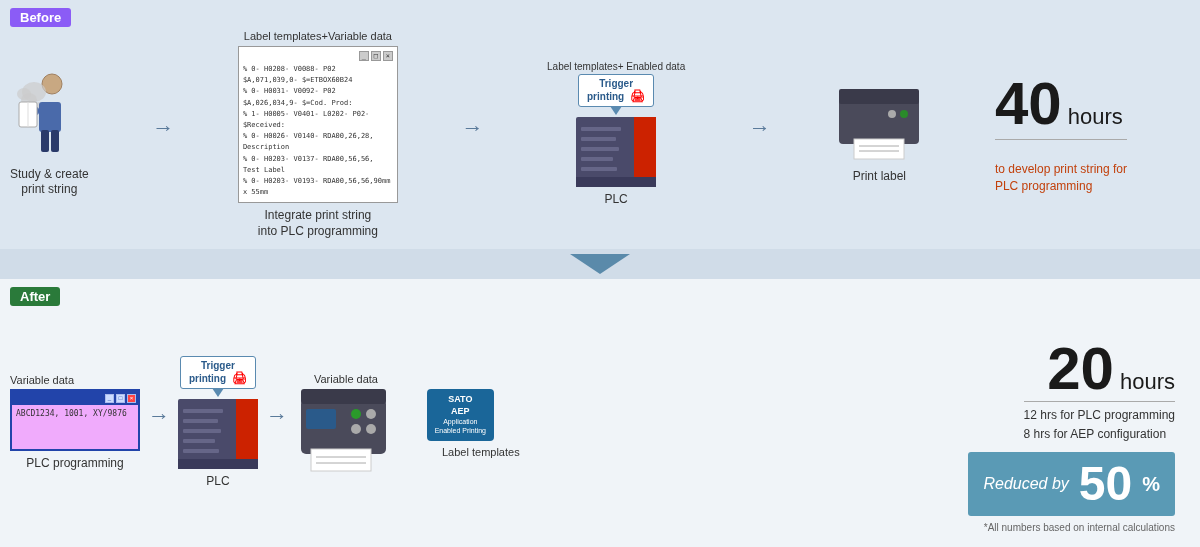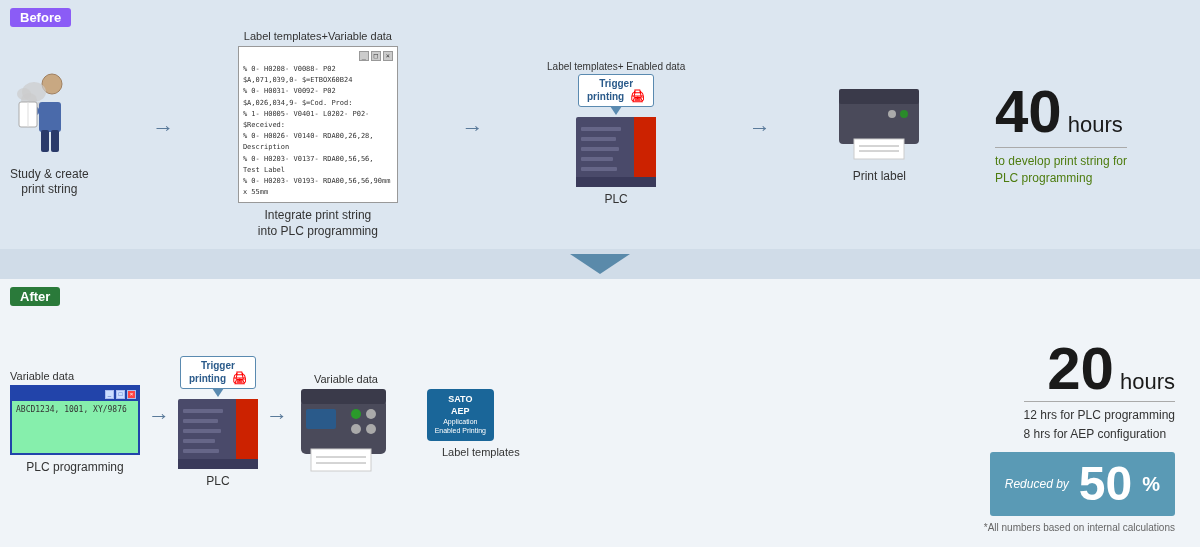--- a/index.html
+++ b/index.html
@@ -121,25 +121,25 @@
       font-size: 22px;
       font-weight: normal;
       color: #1a1a1a;
       vertical-align: top;
       line-height: 1;
       margin-top: 10px;
     }
 
     .stats-desc {
       font-size: 12px;
-      color: #4d7c0f;
+      color: #c2410c;
       margin-top: 5px;
       line-height: 1.4;
       border-top: 1px solid #aaa;
-      padding-top: 5px;
+      padding-top: 21px;
     }
 
     
     .divider-arrow {
       display: flex;
       justify-content: center;
       align-items: center;
       flex: 0 0 30px;
       background: #d0dce8;
     }
@@ -163,24 +163,24 @@
     }
 
     .after-content {
       display: flex;
       align-items: center;
       width: 100%;
       margin-top: 15px;
     }
 
     .var-window {
-      background: #86efac;
+      background: #f0abfc;
       border: 2px solid #2244aa;
       width: 130px;
-      height: 70px;
+      height: 62px;
       position: relative;
     }
 
     .var-window-titlebar {
       background: #2244aa;
       height: 14px;
       display: flex;
       justify-content: flex-end;
       align-items: center;
       padding: 0 2px;
@@ -212,21 +212,21 @@
       display: flex;
       align-items: center;
       gap: 10px;
       margin-top: 8px;
       border-radius: 3px;
     }
 
     .reduced-text {
       font-style: italic;
       color: white;
-      font-size: 12px;
+      font-size: 16px;
     }
 
     .reduced-number {
       font-size: 48px;
       font-weight: 900;
       color: white;
       line-height: 1;
     }
 
     .reduced-pct {

